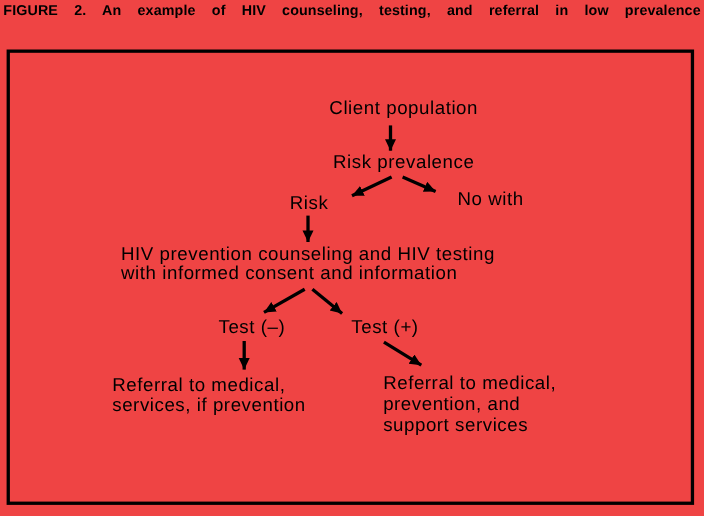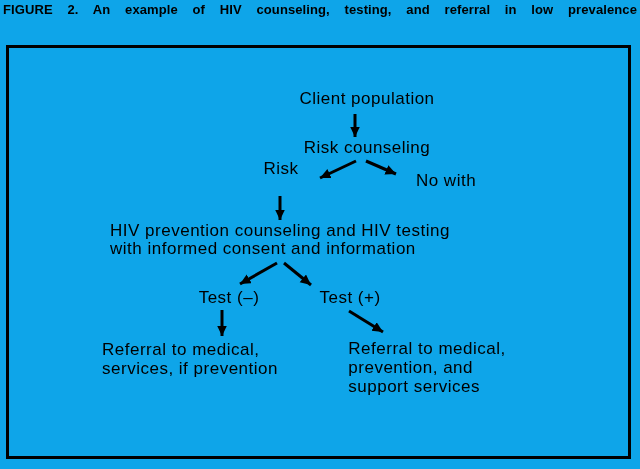--- a/index.html
+++ b/index.html
@@ -1,21 +1,21 @@
 <!DOCTYPE html>
 <html><head>
 <meta charset="utf-8">
 <style>
   html, body {
     margin: 0; padding: 0; background: #ffffff;
   }
   #canvas {
     position: relative;
     width: 640px; height: 469px;
-    background: #0ea5e9;
+    background: #ef4444;
     color: #000000;
     font-family: "Liberation Sans", sans-serif;
     overflow: hidden;
   }
   .figure-title {
     position: absolute;
     left: 3px; top: 1px; width: 634px;
     font-size: 13px; font-weight: bold;
     line-height: 17px;
     letter-spacing: 0.1px;
@@ -47,21 +47,21 @@
     text-align: left;
     white-space: nowrap;
     font-size: 17px;
     line-height: 18px;
     letter-spacing: 0.5px;
   }
   .node.multi3 { line-height: 19px; }
   
   .n-client     { left: 367px; top: 90px;  }
   .n-screening  { left: 367px; top: 139px; }
-  .n-risk       { left: 281px; top: 160px; }
+  .n-risk       { left: 281px; top: 176px; }
   .n-norisk     { left: 446px; top: 172px; }
   .n-counseling { left: 280px; top: 222px; }
   .n-testneg    { left: 229px; top: 289px; }
   .n-testpos    { left: 350px; top: 289px; }
   .n-refneg     { left: 190px; top: 340px; }
   .n-refpos     { left: 427px; top: 339px; }
 </style>
 </head>
 <body>
 
@@ -84,21 +84,21 @@
     <line x1="366" y1="161" x2="396" y2="174"></line>
     <line x1="280" y1="196" x2="280" y2="220"></line>
     <line x1="277" y1="263" x2="240" y2="284"></line>
     <line x1="284" y1="263" x2="311" y2="285"></line>
     <line x1="222" y1="310" x2="222" y2="336"></line>
     <line x1="349" y1="311" x2="383" y2="332"></line>
   </svg>
 
   <div class="node n-client">Client population</div>
 
-  <div class="node n-screening">Risk counseling</div>
+  <div class="node n-screening">Risk prevalence</div>
 
   <div class="node n-risk">Risk</div>
 
   <div class="node n-norisk">No with</div>
 
   <div class="node n-counseling">
     <div>HIV prevention counseling and HIV testing</div>
     <div>with informed consent and information</div>
   </div>
 

